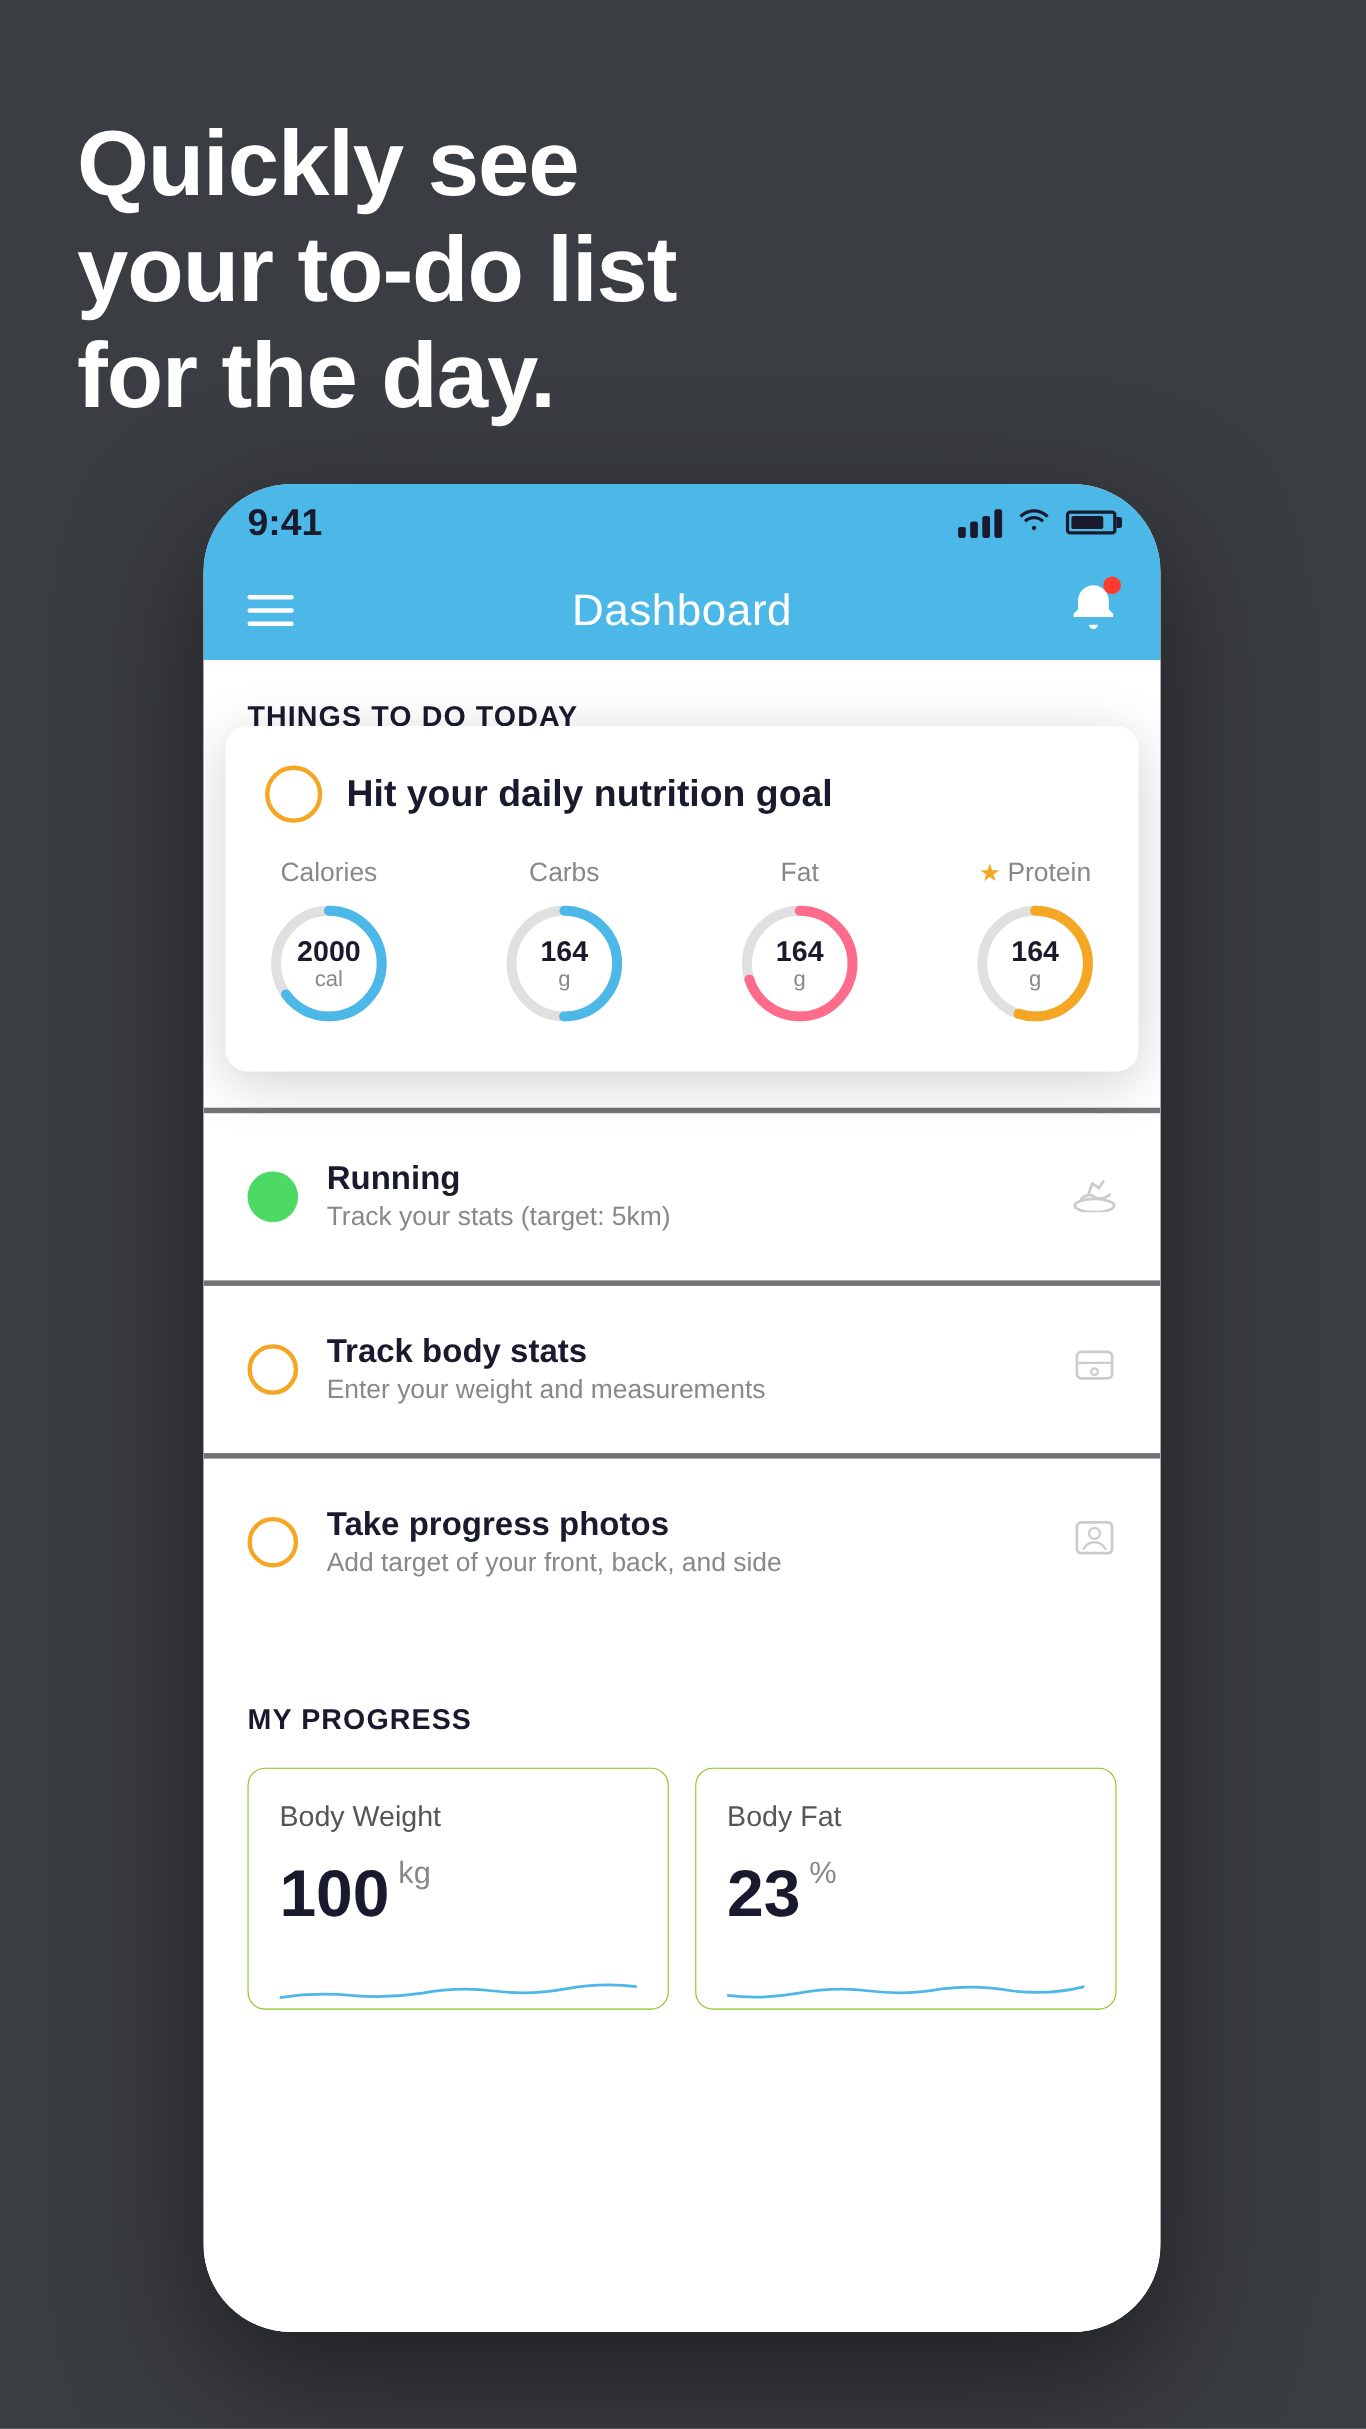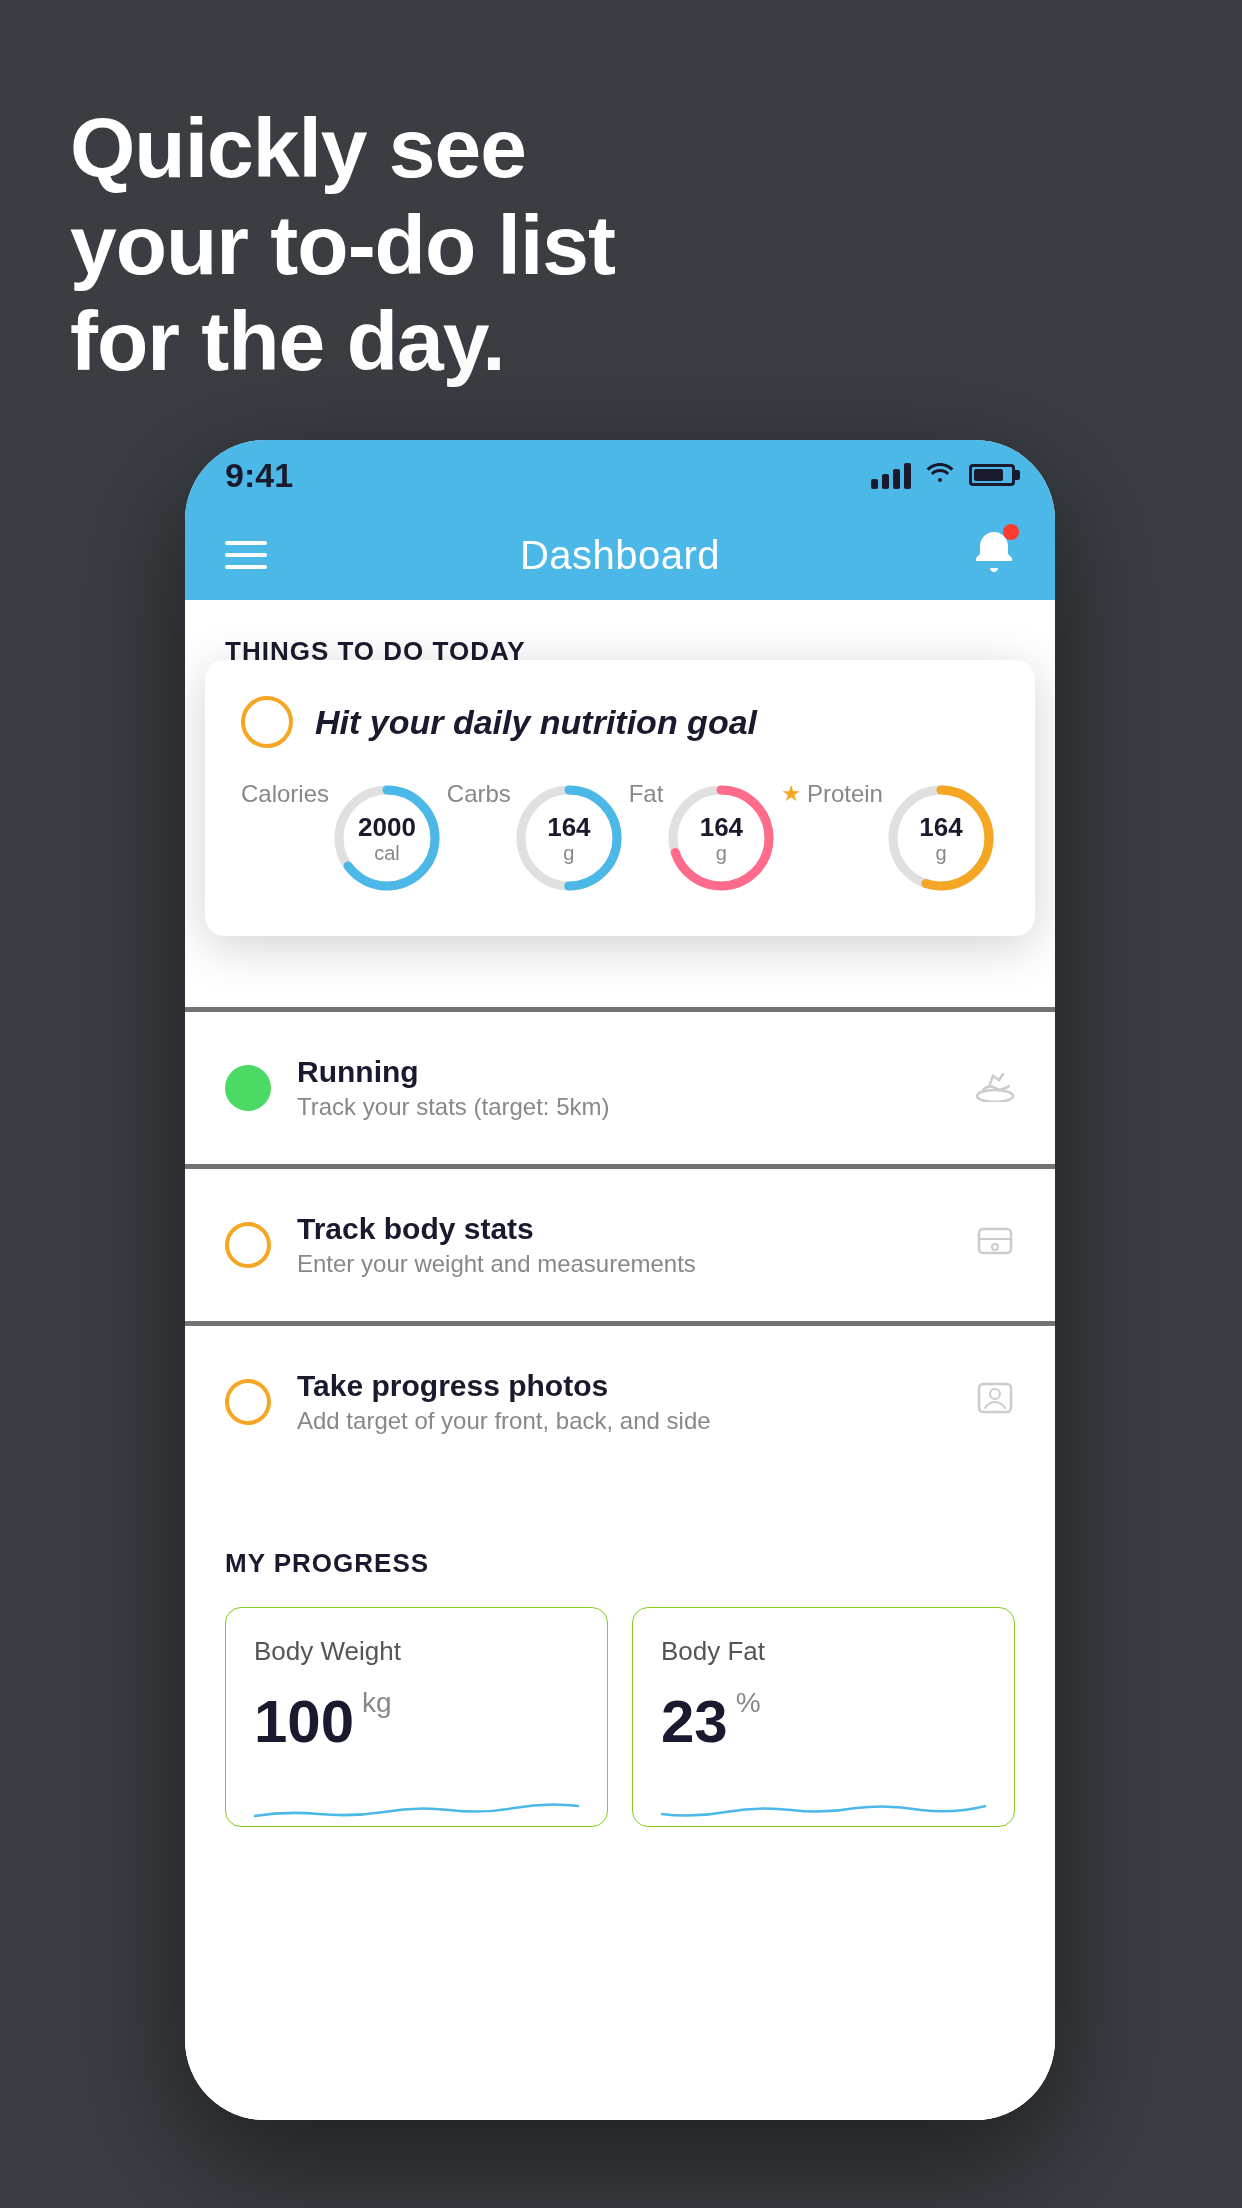--- a/index.html
+++ b/index.html
@@ -184,33 +184,33 @@
       width: 52px;
       height: 52px;
       border-radius: 50%;
       border: 4px solid #f5a623;
       flex-shrink: 0;
     }
     .card-title {
       font-size: 34px;
       font-weight: 600;
       color: #1a1a2e;
-      font-style: italic;
     }
 
     
     .nutrition-row {
       display: flex;
       justify-content: space-between;
       align-items: flex-start;
     }
     .nutrition-item {
       display: flex;
-      flex-direction: row;
-      align-items: flex-start;
+      flex-direction: column;
+      align-items: center;
+      gap: 10px;
     }
     .nutrition-label {
       font-size: 24px;
       color: #888;
       font-weight: 400;
       display: flex;
       align-items: center;
       gap: 6px;
     }
     .star-icon {

